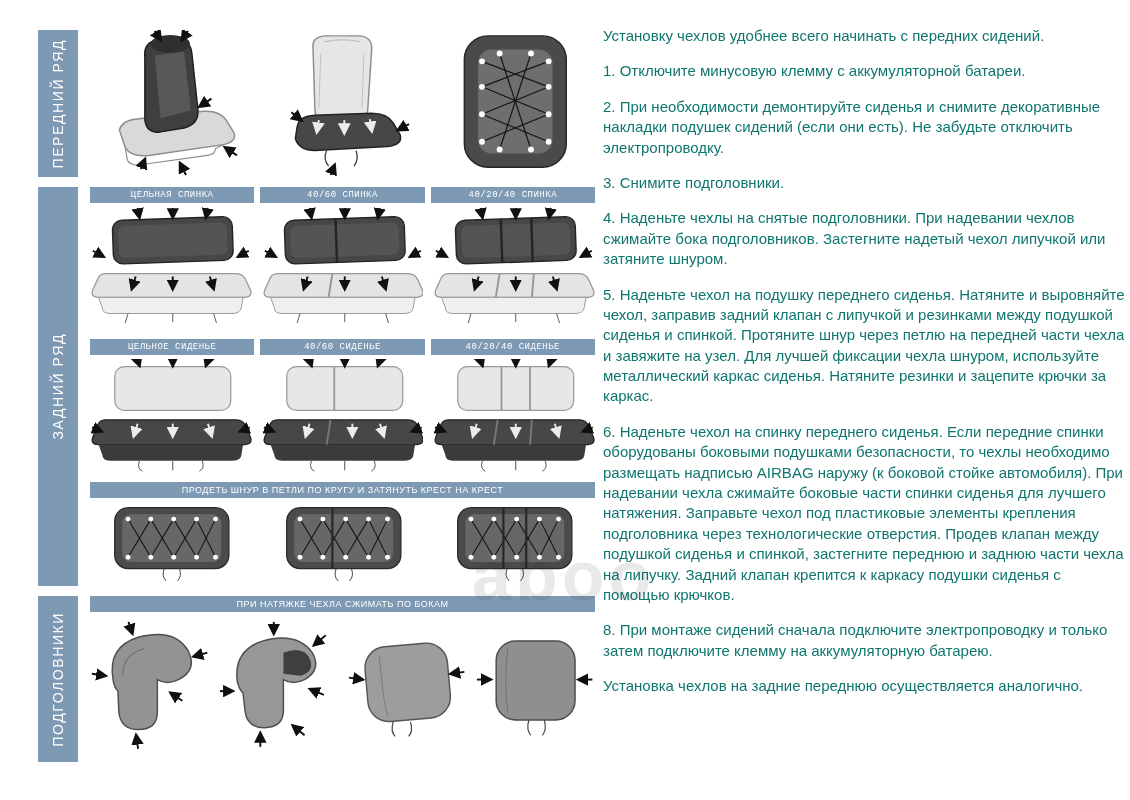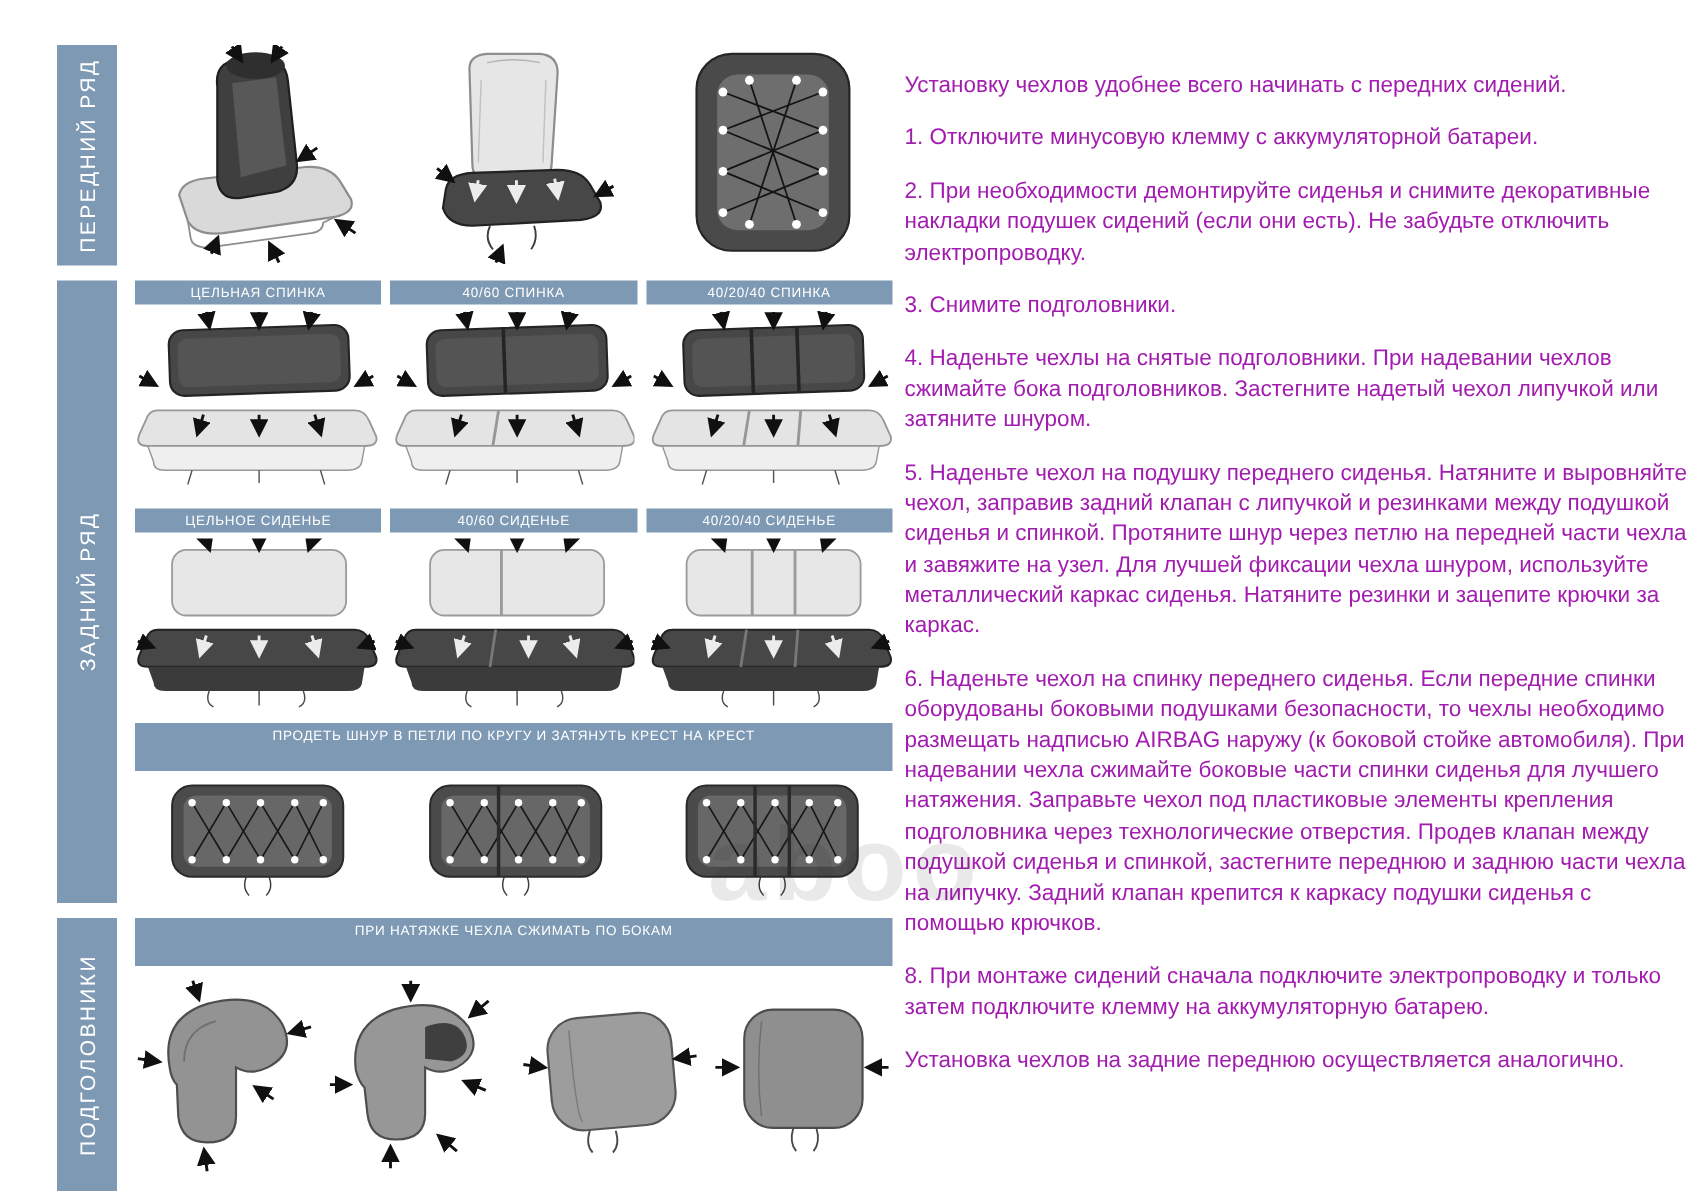--- a/index.html
+++ b/index.html
@@ -10,27 +10,27 @@
   .left{position:absolute;left:38px;top:30px;width:557px;display:flex;flex-direction:column;gap:10px;}
   .band{display:flex;gap:12px;}
   .band-label{width:40px;background:#7E99B4;display:flex;align-items:center;justify-content:center;flex:0 0 40px;}
   .band-label span{writing-mode:vertical-rl;transform:rotate(180deg);color:#fff;font-size:14px;letter-spacing:1.6px;white-space:nowrap;}
   .band-content{flex:1;display:flex;flex-direction:column;min-width:0;}
   .row3{display:flex;gap:10px;}
   .row4{display:flex;gap:8px;}
   .fig{flex:1;min-width:0;}
   .fig svg{display:block;width:100%;height:auto;}
   .hdr-row{display:flex;gap:6px;margin:0 0 4px 0;}
-  .hdr{flex:1;background:#7E99B4;color:#fff;font-size:9px;height:16px;line-height:16px;text-align:center;letter-spacing:.5px;overflow:hidden;white-space:nowrap;}
+  .hdr{flex:1;background:#7E99B4;color:#fff;font-size:9px;height:16px;line-height:16px;text-align:center;letter-spacing:.5px;overflow:hidden;white-space:nowrap;font-family:Liberation Mono, monospace;}
   .hdr-row.second{margin-top:6px;}
-  .banner{background:#7E99B4;color:#fff;font-size:9px;height:32px;line-height:16px;text-align:center;letter-spacing:.5px;margin:4px 0;overflow:hidden;white-space:nowrap;}
+  .banner{background:#7E99B4;color:#fff;font-size:9px;height:16px;line-height:16px;text-align:center;letter-spacing:.5px;margin:4px 0;overflow:hidden;white-space:nowrap;}
   .banner.squeeze{margin:0 0 6px 0;}
 
   
-  .right{position:absolute;left:603px;top:47px;width:522px;color:#a21caf;}
+  .right{position:absolute;left:603px;top:26px;width:522px;color:#0f766e;}
   .right p{margin:0 0 15px 0;font-size:15px;line-height:1.36;}
 
   .watermark{position:absolute;left:472px;top:536px;font-size:70px;font-weight:bold;color:rgba(40,40,40,0.10);letter-spacing:4px;pointer-events:none;user-select:none;}
 </style>
 </head>
 <body>
 
 <svg width="0" height="0" style="position:absolute" aria-hidden="true">
   <defs>
     <marker id="arr" viewBox="0 0 8 8" markerWidth="6.5" markerHeight="6.5" refX="6" refY="4" orient="auto">

